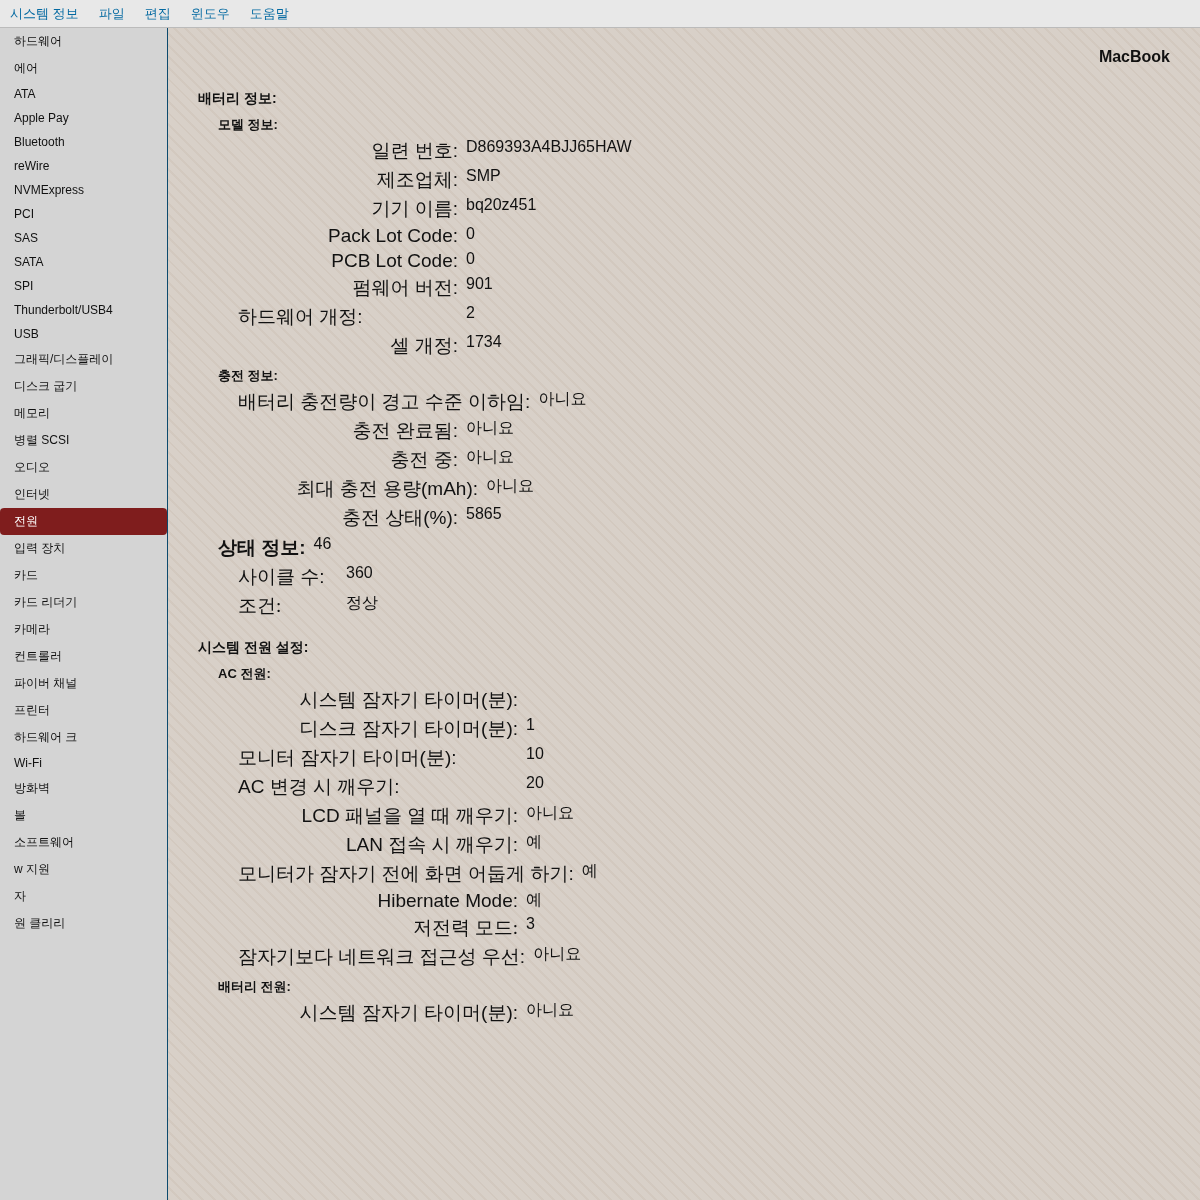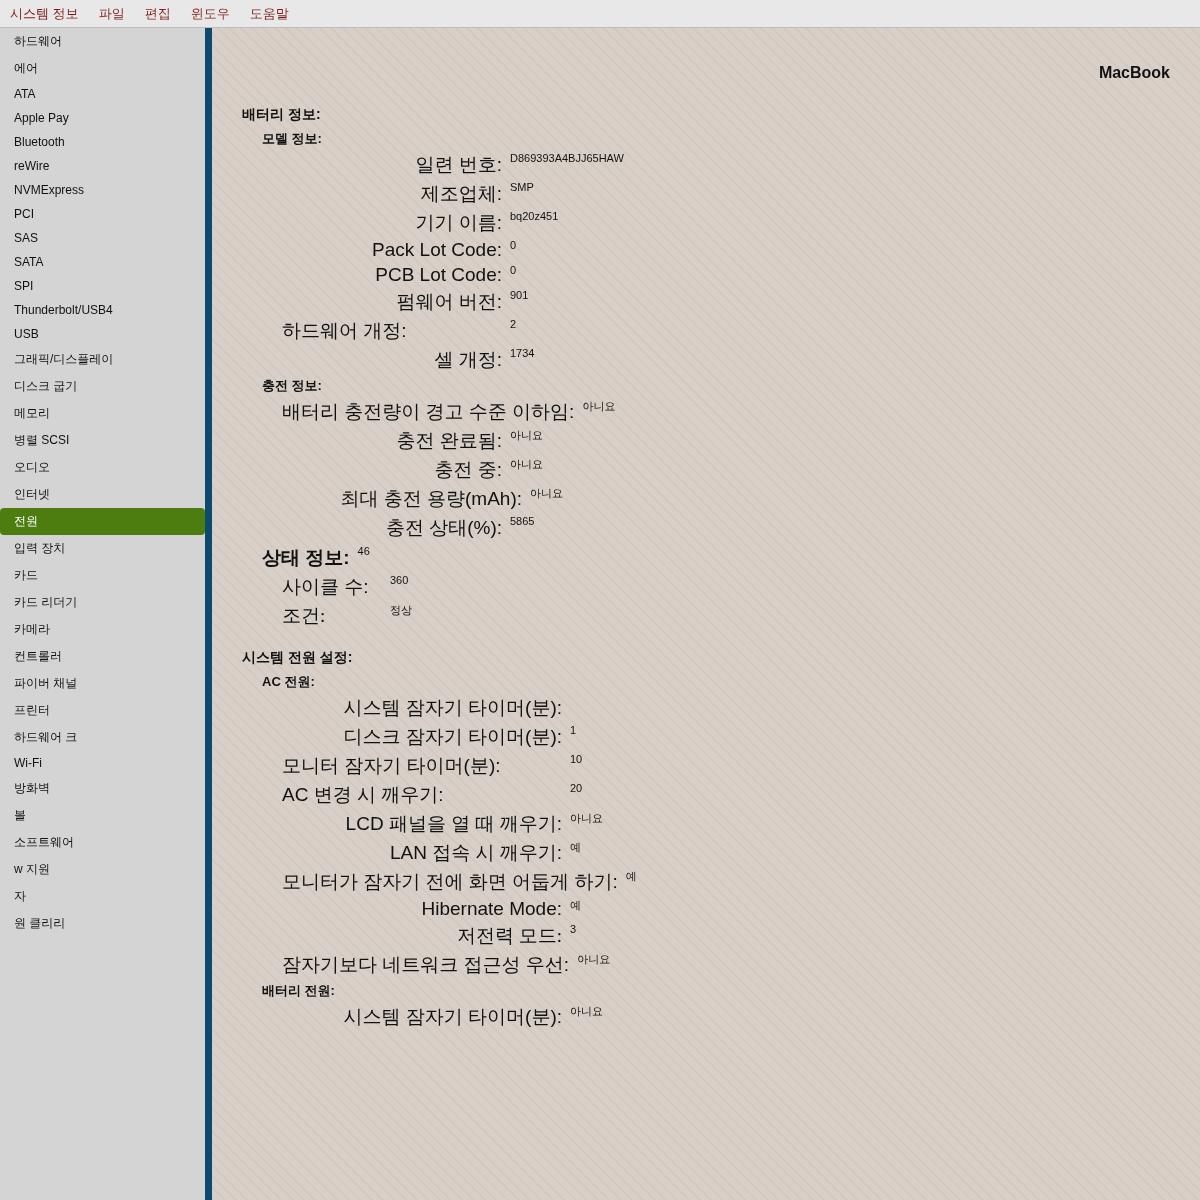--- a/index.html
+++ b/index.html
@@ -17,66 +17,66 @@
       display: flex;
       align-items: center;
       background: #e8e8e8;
       border-bottom: 1px solid #bbb;
       padding: 4px 10px;
       gap: 20px;
       height: 28px;
     }
     .menubar-item {
       font-size: 13px;
-      color: #7f1d1d;
+      color: #0369a1;
       cursor: pointer;
     }
 
     
     .main-layout {
       display: flex;
       height: calc(1200px - 28px);
     }
 
     
     .sidebar {
-      width: 212px;
+      width: 168px;
       background: #d4d4d4;
-      border-right: 7px solid #0c4a6e;
+      border-right: 1px solid #0c4a6e;
       overflow-y: auto;
       flex-shrink: 0;
     }
     .sidebar-item {
       padding: 5px 10px 5px 14px;
       font-size: 12px;
       color: #111;
       cursor: pointer;
       white-space: nowrap;
       overflow: hidden;
       text-overflow: ellipsis;
     }
     .sidebar-item.active {
-      background: #4d7c0f;
+      background: #7f1d1d;
       color: white;
       border-radius: 4px;
     }
 
     
     .content-area {
       flex: 1;
       background: #d8d0c8;
       background-image: repeating-linear-gradient(
         45deg,
         rgba(180,160,140,0.15) 0px,
         rgba(180,160,140,0.15) 2px,
         transparent 2px,
         transparent 8px
       );
       overflow-y: auto;
-      padding: 36px 30px;
+      padding: 20px 30px;
       position: relative;
     }
 
     
     .content-header {
       display: flex;
       justify-content: flex-end;
       margin-bottom: 10px;
     }
     .macbook-title {
@@ -90,20 +90,21 @@
       font-size: 14px;
       font-weight: bold;
       color: #111;
       margin-top: 24px;
       margin-bottom: 6px;
     }
     .subsection-title {
       font-size: 13px;
       font-weight: bold;
       color: #111;
+      margin-top: 8px;
       margin-bottom: 4px;
       margin-left: 20px;
     }
 
     
     .indent-1 { padding-left: 20px; }
     .indent-2 { padding-left: 40px; }
 
     .info-block {
       margin-bottom: 4px;
@@ -120,21 +121,21 @@
     .two-col-row {
       display: flex;
       margin-bottom: 3px;
     }
     .two-col-label {
       font-size: 19px;
       color: #111;
       flex-shrink: 0;
     }
     .two-col-value {
-      font-size: 11px;
+      font-size: 16px;
       color: #111;
       margin-left: 8px;
     }
   </style>
 </head>
 <body>
 
 <div class="menubar">
   <span class="menubar-item">시스템 정보</span>
   <span class="menubar-item">파일</span>

